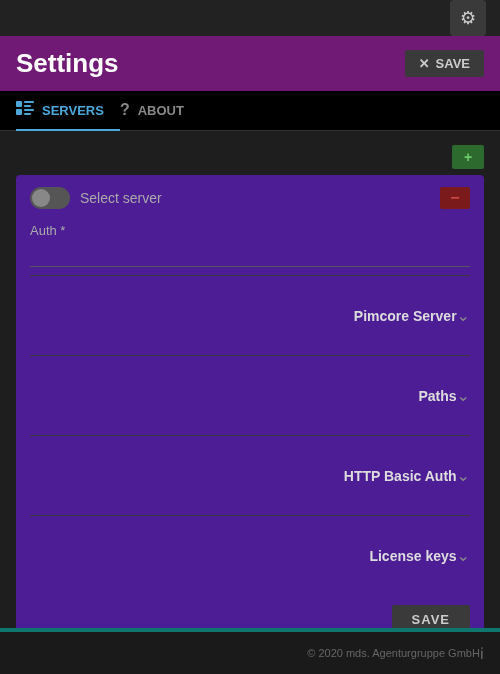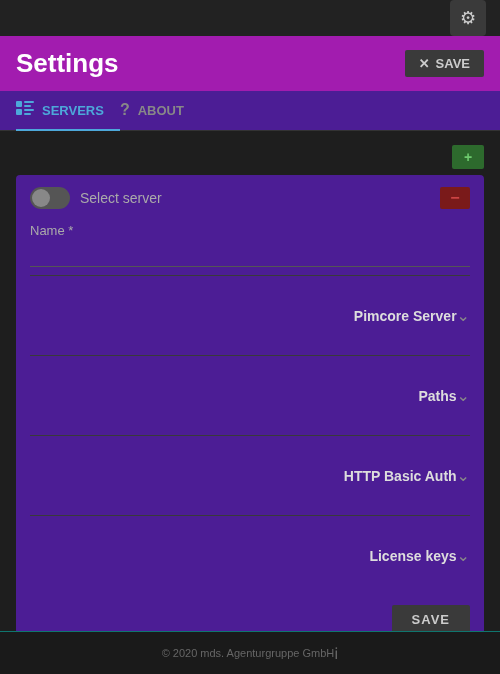--- a/index.html
+++ b/index.html
@@ -67,21 +67,21 @@
       display: flex;
       align-items: center;
       justify-content: center;
       cursor: pointer;
       font-size: 18px;
       color: #ccc;
     }
 
     
     .settings-header {
-      background: #a21caf;
+      background: #701a75;
       padding: 12px 16px;
       display: flex;
       align-items: center;
       justify-content: space-between;
     }
     .settings-title {
       font-size: 26px;
       font-weight: bold;
       color: #fff;
     }
@@ -94,21 +94,21 @@
       font-weight: bold;
       cursor: pointer;
       display: flex;
       align-items: center;
       gap: 6px;
       border-radius: 2px;
     }
 
     
     .tabs-bar {
-      background: #4c1d95;
+      background: #000000;
       display: flex;
       padding: 0 16px;
       border-bottom: 1px solid #333;
     }
     .tab {
       display: flex;
       align-items: center;
       gap: 8px;
       padding: 10px 16px 10px 0;
       font-size: 13px;
@@ -267,25 +267,25 @@
       font-size: 13px;
       font-weight: bold;
       cursor: pointer;
       border-radius: 2px;
       letter-spacing: 1px;
     }
 
     
     .footer {
       background: #1a1a1a;
-      border-top: 1px solid #0f766e;
+      border-top: 4px solid #0f766e;
       padding: 10px 16px;
       display: flex;
       align-items: center;
-      justify-content: center;
+      justify-content: flex-end;
       position: absolute;
       bottom: 0;
       left: 0;
       width: 500px;
     }
     .footer-text {
       font-size: 11px;
       color: #666;
     }
     .footer-icon {
@@ -353,21 +353,21 @@
         <div class="toggle-left">
           <div class="toggle-switch"></div>
           <span class="toggle-label">Select server</span>
         </div>
         <div class="delete-btn">
           <span>−</span>
         </div>
       </div>
 
       <div class="name-field-row">
-        <label class="name-label">Name *</label>
+        <label class="name-label">Auth *</label>
         <input class="name-input" type="text" style="">
       </div>
 
       <div>
         <div class="accordion-item">
           <span class="accordion-label">Pimcore Server</span>
           <span class="chevron">⌄</span>
         </div>
         <div class="accordion-item">
           <span class="accordion-label">Paths</span>

